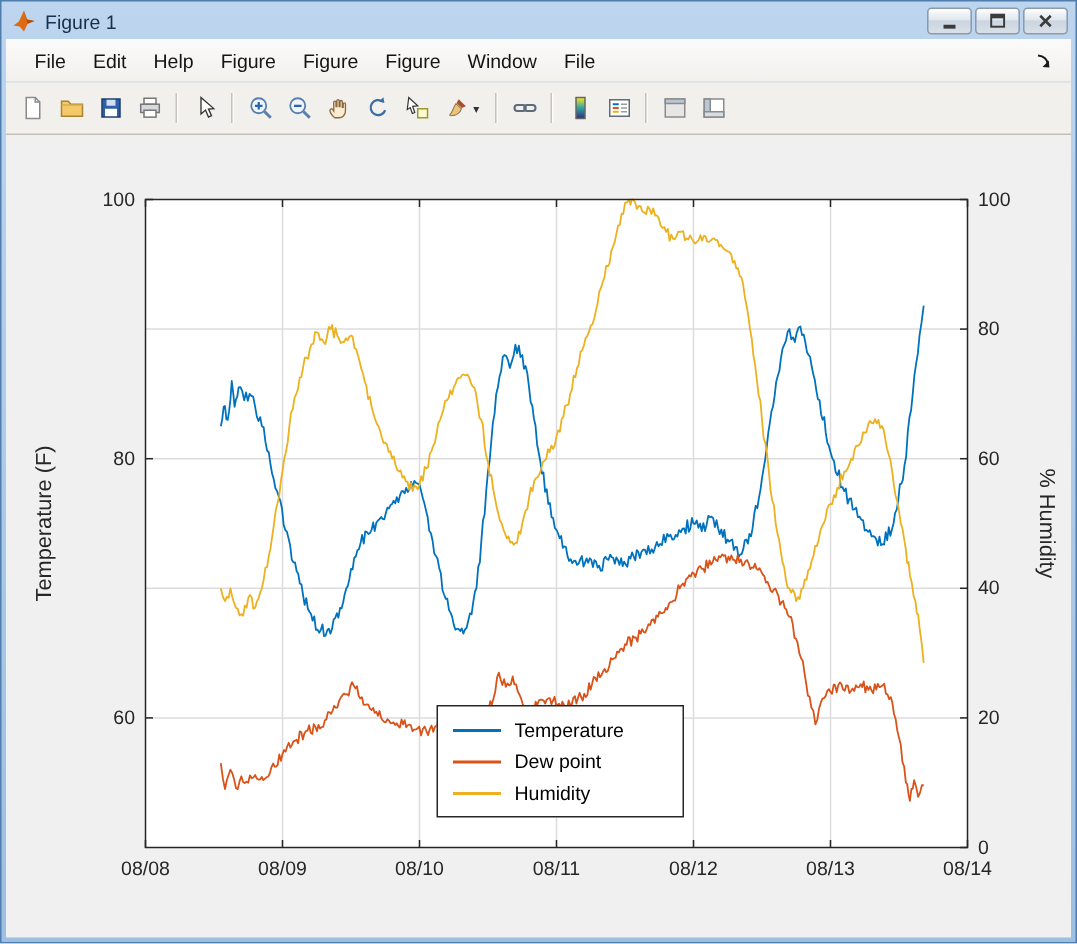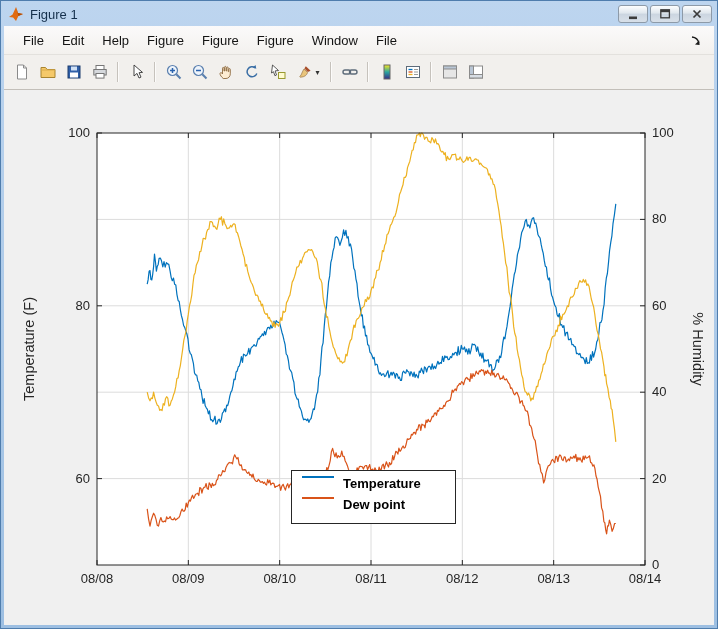--- a/index.html
+++ b/index.html
@@ -50,21 +50,21 @@
   
   .figure-canvas { width: 710px; height: 535px; background: #f0f0f0; position: relative; overflow: hidden; }
   #plot { position: absolute; left: 0; top: 0; }
   #plot text { font-family: "Liberation Sans", sans-serif; }
 
   
   .legend {
     position: absolute; left: 287px; top: 380px; width: 165px;
     background: #fff; border: 1px solid #262626; padding: 5px 0;
   }
-  .legend-row { display: flex; height: 21px; padding: 0 10px; font-weight: bold; }
+  .legend-row { display: flex; align-items: center; height: 21px; padding: 0 10px; }
   .legend-swatch { width: 32px; height: 2px; margin-right: 9px; flex: 0 0 32px; }
   .legend-label { font-size: 13px; color: #000; }
 </style>
 </head>
 <body>
 
 <div class="window">
 
   <div class="titlebar">
     <span class="app-icon">
@@ -289,16 +289,20 @@
 
     <div class="legend">
       <div class="legend-row">
         <span class="legend-swatch" style="background: rgb(0, 114, 189);"></span>
         <span class="legend-label">Temperature</span>
       </div>
       <div class="legend-row">
         <span class="legend-swatch" style="background: rgb(217, 83, 25);"></span>
         <span class="legend-label">Dew point</span>
       </div>
+      <div class="legend-row">
+        <span class="legend-swatch" style="background: rgb(237, 177, 32);"></span>
+        <span class="legend-label">Humidity</span>
+      </div>
     </div>
   </div>
 
 </div>
 
 </body></html>

